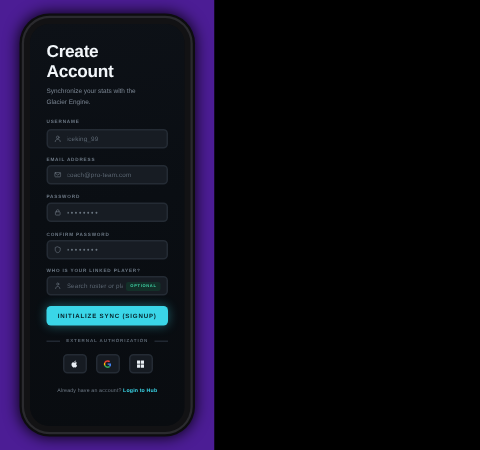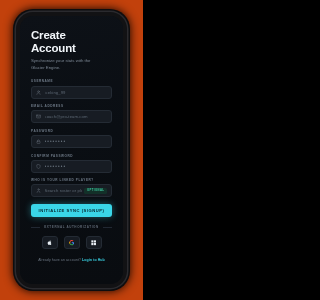--- a/index.html
+++ b/index.html
@@ -12,21 +12,21 @@
   }
   body {
     font-family: "Liberation Sans", sans-serif;
     -webkit-font-smoothing: antialiased;
   }
 
   .stage {
     position: relative;
     width: 143px;
     height: 300px;
-    background: #c2410c;
+    background: #4c1d95;
   }
 
   
   .device {
     position: absolute;
     left: 16px;
     top: 12px;
     width: 111px;
     height: 276px;
     border-radius: 17px;

